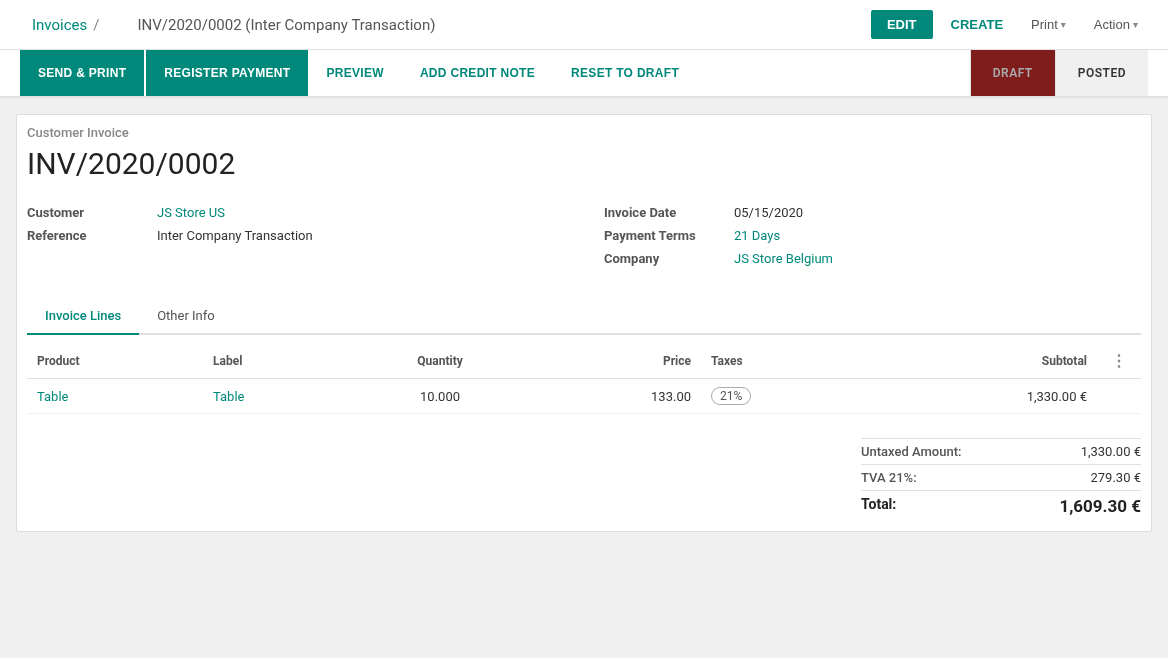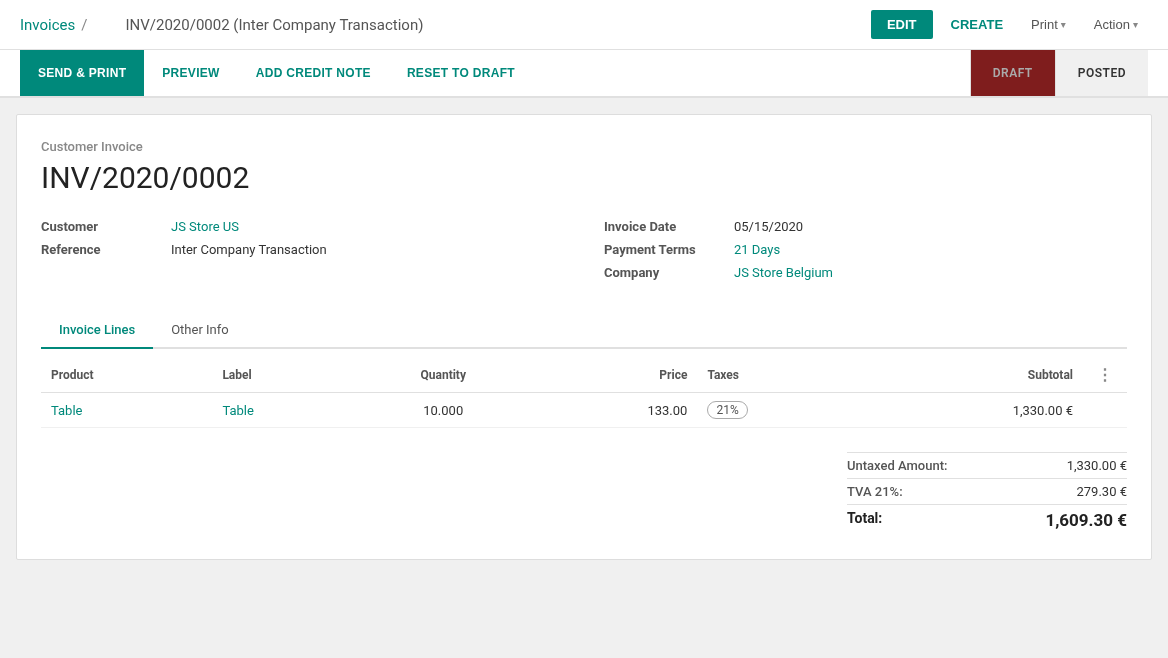--- a/index.html
+++ b/index.html
@@ -9,20 +9,21 @@
       background: #fff;
       padding: 10px 20px;
       display: flex;
       align-items: center;
       border-bottom: 1px solid #e0e0e0;
     }
     .breadcrumb {
       display: flex;
       align-items: flex-end;
       flex: 1;
+      margin-left: 12px;
     }
     .breadcrumb-link {
       color: #00897b;
       font-size: 15px;
       text-decoration: none;
       cursor: pointer;
     }
     .breadcrumb-sep {
       color: #888;
       margin: 0 6px;
@@ -145,21 +146,21 @@
       position: absolute;
       right: -12px;
       z-index: 1;
     }
 
     .main-content {
       margin: 16px;
       background: #fff;
       border: 1px solid #ddd;
       border-radius: 2px;
-      padding: 24px;
+      padding: 10px;
     }
 
     .invoice-label {
       font-size: 13px;
       color: #888;
       font-weight: 500;
       margin-bottom: 6px;
     }
     .invoice-number {
       font-size: 30px;
@@ -312,20 +313,21 @@
     </button>
     <button class="btn-action">
       <span>Action</span>
       <span class="dropdown-arrow">▾</span>
     </button>
   </div>
 </div>
 
 <div class="toolbar">
   <button class="toolbar-btn-solid">SEND &amp; PRINT</button>
+  <button class="toolbar-btn-solid" style="margin-left:2px;">REGISTER PAYMENT</button>
   <button class="toolbar-btn-outline">PREVIEW</button>
   <button class="toolbar-btn-outline">ADD CREDIT NOTE</button>
   <button class="toolbar-btn-outline">RESET TO DRAFT</button>
   <div class="toolbar-spacer"></div>
   <div class="status-bar">
     <div class="status-item">DRAFT</div>
     <div class="status-item active">POSTED</div>
   </div>
 </div>
 

